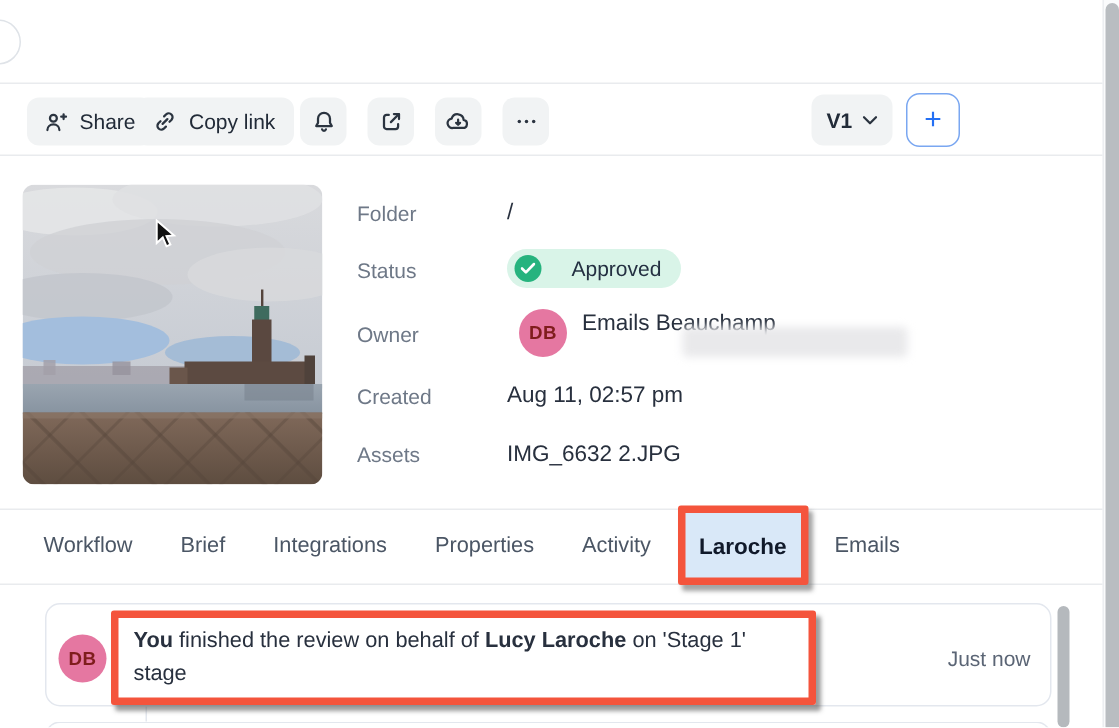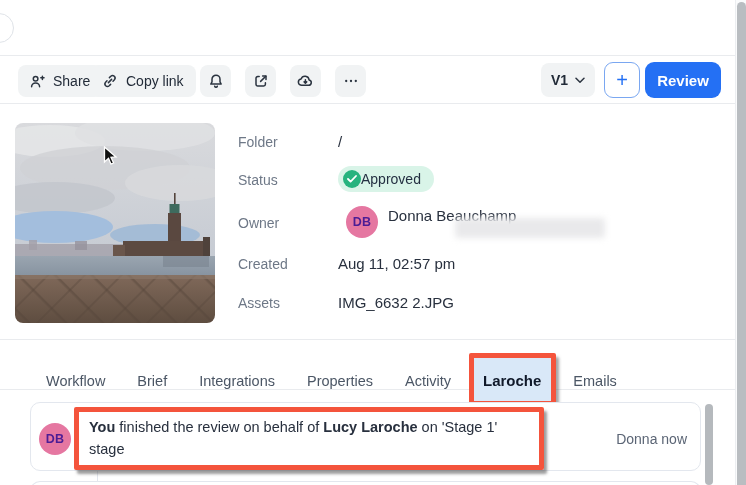--- a/index.html
+++ b/index.html
@@ -27,34 +27,34 @@
   .review-btn{position:absolute;left:645px;top:62px;width:76px;height:36px;background:#2470f4;border:none;
     border-radius:9px;color:#fff;font-size:15px;font-weight:600;font-family:inherit;cursor:pointer;}
 
   
   .thumb{position:absolute;left:15px;top:123px;width:200px;height:200px;border-radius:8px;overflow:hidden;}
   .cursor{position:absolute;left:103px;top:146px;z-index:6;pointer-events:none;}
 
   
   .dlabel{position:absolute;left:238px;font-size:14px;color:#6e7887;}
   .dvalue{position:absolute;left:338px;font-size:15px;color:#28303e;}
-  .pill{position:absolute;left:338px;top:166px;height:26px;display:inline-flex;align-items:center;gap:0;
+  .pill{position:absolute;left:338px;top:166px;height:26px;display:inline-flex;align-items:center;gap:20px;
     background:#d9f4e8;border-radius:13px;padding:0 13px 0 5px;font-size:14px;color:#243042;}
   .pill-check{width:18px;height:18px;border-radius:50%;background:#26b37e;display:inline-flex;
     align-items:center;justify-content:center;}
-  .avatar{width:32px;height:32px;border-radius:50%;background:#e577a1;color:#4c1d95;font-size:12.5px;
+  .avatar{width:32px;height:32px;border-radius:50%;background:#e577a1;color:#7f1d1d;font-size:12.5px;
     font-weight:700;display:inline-flex;align-items:center;justify-content:center;letter-spacing:.3px;}
   .owner-avatar{position:absolute;left:346px;top:206px;}
   .owner-name{position:absolute;left:388px;top:207px;font-size:15px;color:#28303e;z-index:1;}
   .blur-box{position:absolute;left:455px;top:218px;width:150px;height:20px;background:#e9e9eb;
     filter:blur(3px);border-radius:3px;z-index:2;}
 
   
-  .tabs{position:absolute;left:0;top:339px;width:736px;height:50px;display:flex;align-items:flex-end;
-    gap:32px;padding-left:46px;box-sizing:border-box;}
+  .tabs{position:absolute;left:0;top:339px;width:736px;height:50px;display:flex;align-items:center;
+    gap:32px;padding-left:29px;box-sizing:border-box;}
   .tab{font-size:14.5px;color:#4b5665;cursor:pointer;position:relative;}
   .tab.active{font-weight:700;color:#10192a;font-size:15px;}
   .tab-text{position:relative;z-index:2;}
   .tab-hl{position:absolute;left:-14px;right:-15px;top:-19px;bottom:-17px;background:#d9e8f8;
     border:5px solid #f4543c;border-radius:2px;box-shadow:3px 4px 3px rgba(75,75,75,.5);z-index:0;}
 
   
   .card{position:absolute;left:30px;top:402px;width:671px;height:69px;background:#fff;
     border:1px solid #e3e7ee;border-radius:10px;box-sizing:border-box;}
   .card2{position:absolute;left:30px;top:481px;width:671px;height:20px;background:#fff;
@@ -146,23 +146,20 @@
   <button class="ver-btn">
     <span>V1</span>
     <span>
       <svg width="10" height="7" viewBox="0 0 10 7" fill="none" stroke="#2b3440" stroke-width="1.5" stroke-linecap="round" stroke-linejoin="round">
         <path d="M1 1.2l4 4 4-4"></path>
       </svg>
     </span>
   </button>
   <button class="plus-btn">
     <span>+</span>
-  </button>
-  <button class="review-btn">
-    <span>Review</span>
   </button>
   <div class="hr" style="top:103px"></div>
 
   <div class="thumb">
     <svg width="200" height="200" viewBox="0 0 200 200">
       <defs>
         <linearGradient id="sky" x1="0" y1="0" x2="0" y2="1">
           <stop offset="0" stop-color="#d9dadd"></stop>
             <stop offset="1" stop-color="#c6cbd3"></stop>
         </linearGradient>
@@ -222,21 +219,21 @@
     <span class="pill-check">
       <svg width="10" height="8" viewBox="0 0 10 8" fill="none" stroke="#fff" stroke-width="1.8" stroke-linecap="round" stroke-linejoin="round">
         <path d="M1 4l2.6 2.6L9 1"></path>
       </svg>
     </span>
     <span>Approved</span>
   </div>
 
   <div class="dlabel" style="top:215px">Owner</div>
   <div class="avatar owner-avatar">DB</div>
-  <div class="owner-name">Donna Beauchamp</div>
+  <div class="owner-name">Emails Beauchamp</div>
   <div class="blur-box"></div>
 
   <div class="dlabel" style="top:256px">Created</div>
   <div class="dvalue" style="top:255px">Aug 11, 02:57 pm</div>
 
   <div class="dlabel" style="top:295px">Assets</div>
   <div class="dvalue" style="top:294px">IMG_6632 2.JPG</div>
 
   <div class="hr" style="top:339px"></div>
   <div class="hr" style="top:389px"></div>
@@ -252,21 +249,21 @@
     </span>
     <span class="tab"><span class="tab-text">Emails</span></span>
   </div>
 
   <div class="card">
     <span class="avatar">DB</span>
     <div class="msg">
       <span class="b">You</span><span> finished the review on behalf of </span><span class="b">Lucy Laroche</span><span> on 'Stage 1' stage</span>
     </div>
     <div class="msg-annotation"></div>
-    <div class="timestamp">Donna now</div>
+    <div class="timestamp">Just now</div>
   </div>
   <div class="connector"></div>
   <div class="card2"></div>
 
   <div class="inner-scrollbar"></div>
   <div class="page-scroll-track"></div>
   <div class="page-scroll-thumb"></div>
 
 </div>
 

